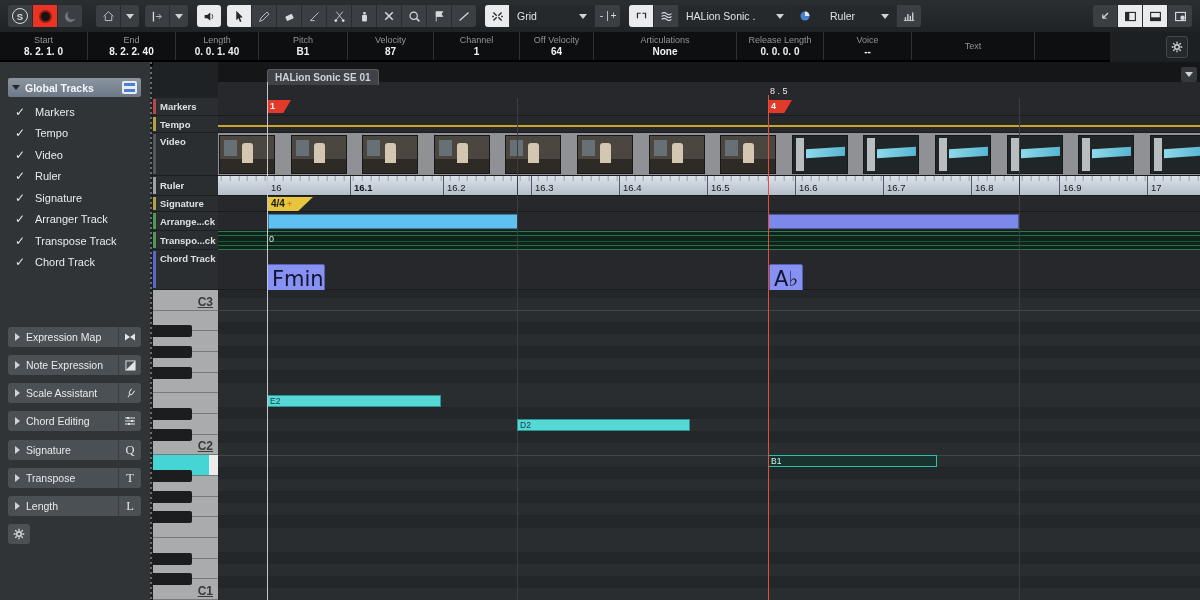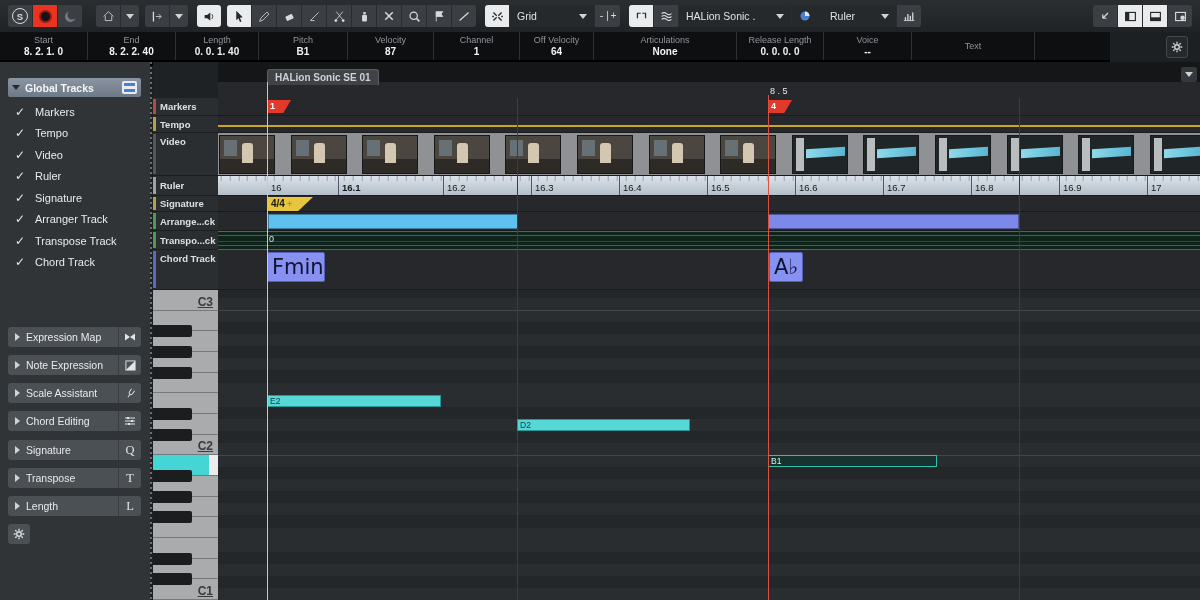--- a/index.html
+++ b/index.html
@@ -94,21 +94,21 @@
   #sigflag{position:absolute;left:49px;top:1px;width:46px;height:14px;background:#e8c53e;
       clip-path:polygon(0 0,100% 0,68% 100%,0 100%);font-size:10px;font-weight:bold;color:#17181a;
       padding-left:4px;line-height:14px;box-sizing:border-box;}
   #sigflag .plus{color:#d87d1e;font-size:9px;margin-left:2px;font-weight:bold;}
   #lane-arr{top:150px;height:19px;}
   .ablock{position:absolute;top:2px;height:15px;border:1px solid rgba(0,0,0,.35);box-sizing:border-box;}
   #lane-trans{top:169px;height:19px;background:#0f241b;border-top:1px solid #2f7a4e;border-bottom:1px solid #2f7a4e;}
   .tline{position:absolute;left:0;right:0;height:1px;background:#2b6f48;}
   #transval{position:absolute;left:51px;top:2px;font-size:9px;color:#d6ecdc;}
   #lane-chord{top:188px;height:40px;}
-  .chord{position:absolute;top:2px;height:30px;background:#8691f2;border:1px solid #5560b8;border-radius:2px;
+  .chord{position:absolute;top:14px;height:30px;background:#8691f2;border:1px solid #5560b8;border-radius:2px;
       color:#10142e;font-size:21px;display:flex;align-items:center;padding-left:4px;box-sizing:border-box;
       font-family:"DejaVu Sans",sans-serif;white-space:nowrap;overflow:hidden;}
   .mflag{position:absolute;top:2px;height:13px;width:24px;background:#e2392b;
       clip-path:polygon(0 0,100% 0,68% 100%,0 100%);color:#fff;font-size:9px;font-weight:bold;
       padding-left:3px;line-height:13px;box-sizing:border-box;}
   #roll{position:absolute;left:0;right:0;top:228px;height:310px;}
   .row-w{position:absolute;left:0;right:0;background:#2a2d30;}
   .row-b{position:absolute;left:0;right:0;background:#242729;}
   .octline{position:absolute;left:0;right:0;height:1px;background:#41464b;}
   .beatline{position:absolute;top:36px;bottom:0;width:1px;background:#3a3e42;}
@@ -534,21 +534,21 @@
           <div class="thumb sceneB" style="left: 931.8px;"></div>
         </div>
     </div>
 
     <div class="lane" id="lane-ruler">
       <div id="ruler-minor"></div>
 
     <div class="rtick" style="left: 49px;">
           <span>16</span>
         </div>
-        <div class="rtick" style="left: 120px; font-weight: bold;">
+        <div class="rtick" style="left: 132px; font-weight: bold;">
           <span>16.1</span>
         </div>
         <div class="rtick" style="left: 225px;">
           <span>16.2</span>
         </div>
         <div class="rtick" style="left: 313px;">
           <span>16.3</span>
         </div>
         <div class="rtick" style="left: 401px;">
           <span>16.4</span>

